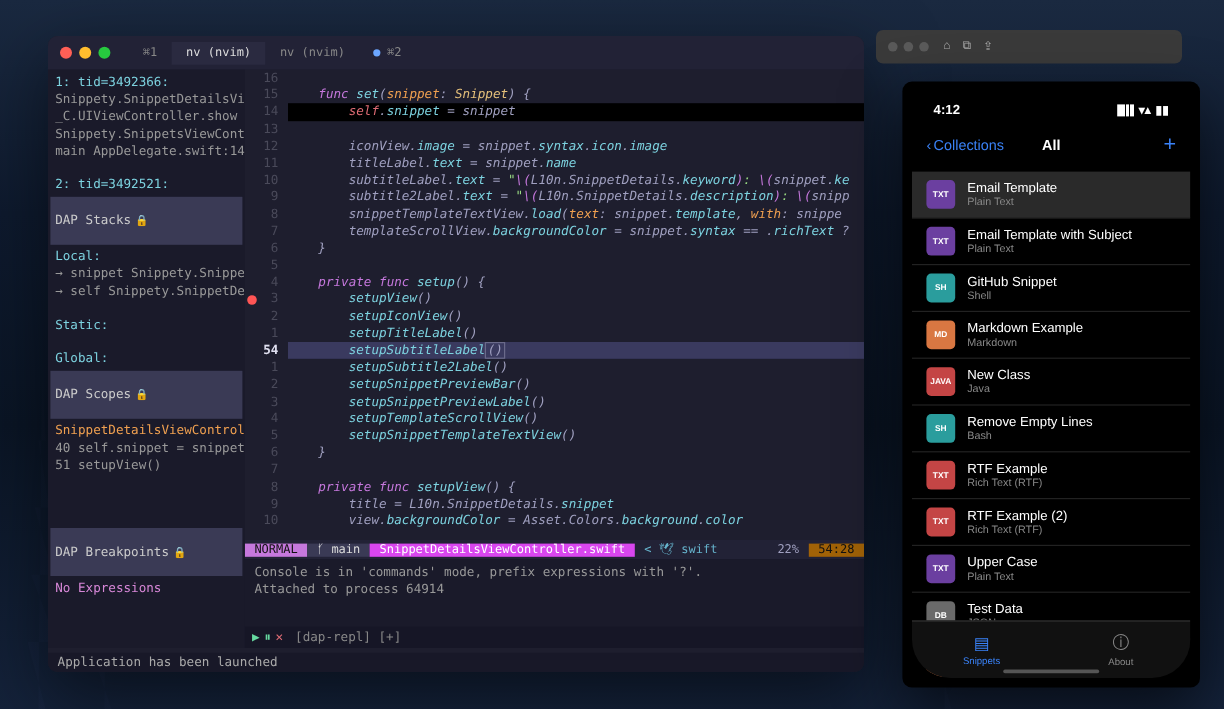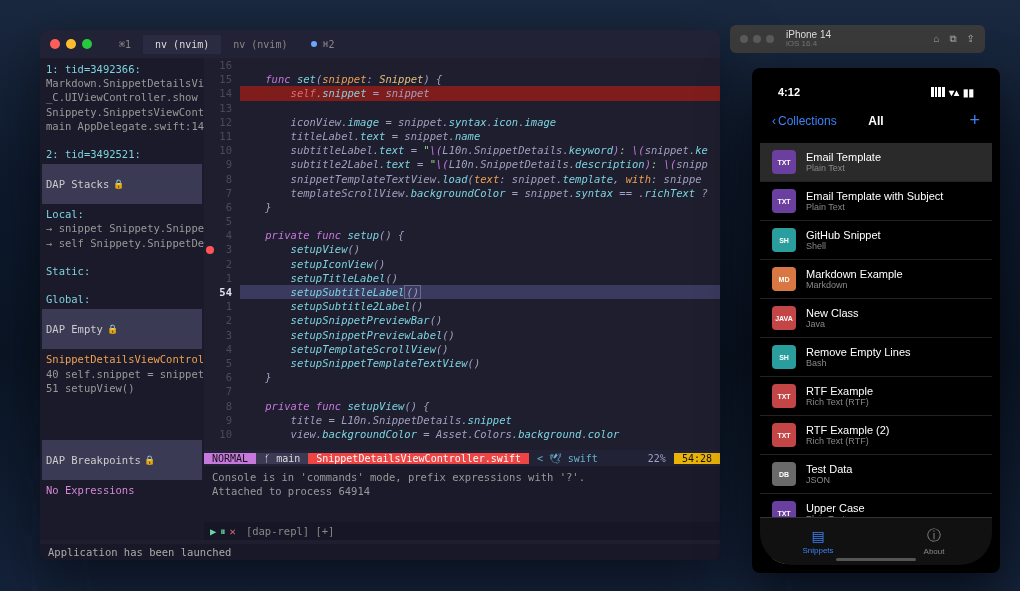--- a/index.html
+++ b/index.html
@@ -50,31 +50,31 @@
 
 .code-area { flex:1; display:flex; flex-direction:column; background:#1e1e2e; overflow:hidden; }
 .code { flex:1; display:flex; font-size:10.5px; line-height:1.35; overflow:hidden; }
 .gutter { width:36px; text-align:right; padding-right:8px; color:#4a4a5a; position:relative; }
 .gutter-line { height:14.2px; }
 .gutter-line.curr { color:#e0e0f0; font-weight:bold; }
 .bp { position:absolute; left:2px; width:8px; height:8px; background:#ff5555; border-radius:50%; }
 .lines { flex:1; white-space:pre; overflow:hidden;font-style:italic; }
 .line { height:14.2px; }
 .line.curr { background:#3a3a5f; }
-.line.hl { background:#7f1d1d; }
+.line.hl { background:#000000; }
 .cursor-box { border:1px solid #6a6a8a; padding:0 1px; }
 
 .status { display:flex; height:16px; background:#222236; font-size:10px; align-items:center; }
 .st-seg { padding:0 8px; }
 .st-normal { background:#c678dd; color:#111; }
 .st-branch { background:#3a3a55; color:#ddd; }
-.st-file { background:#ef4444; color:#fff; }
+.st-file { background:#d946ef; color:#fff; }
 .st-lang { color:#66b3cc; }
 .st-right { margin-left:auto; display:flex; }
-.st-pos { background:#eab308; color:#111; padding:0 8px; }
+.st-pos { background:#a16207; color:#111; padding:0 8px; }
 
 .console { background:#1a1a2a; padding:4px 8px; font-size:10.5px; color:#999; min-height:56px; }
 .bottombar { height:18px; background:#161626; display:flex; align-items:center; padding:0 6px; font-size:10.5px; color:#888; }
 .bb-controls { display:flex; gap:4px; margin-right:10px; }
 .bb-btn { color:#66d9a0; }
 .statusline2 { position:absolute; bottom:0; left:0; right:0; height:16px; background:#181828; color:#aaa; padding:0 8px; font-size:10.5px; display:flex; align-items:center; }
 
 
 .sim-bar {
   position:absolute; top:25px; right:35px;
@@ -164,42 +164,42 @@
         <div class="tab">
           <span class="tab-icon blue"></span>
           <span>⌘2</span>
         </div>
       </div>
   </div>
   <div class="term-body">
     <div class="sidebar">
       <div class="sb-line c-cyan">1: tid=3492366:</div>
       <div id="tid1-lines">
-          <div class="sb-line">Markdown.SnippetDetailsVi</div>
+          <div class="sb-line">Snippety.SnippetDetailsVi</div>
           <div class="sb-line">_C.UIViewController.show →</div>
           <div class="sb-line">Snippety.SnippetsViewCont</div>
           <div class="sb-line">main AppDelegate.swift:14</div>
         </div>
       <div class="sb-line">&nbsp;</div>
       <div class="sb-line c-cyan">2: tid=3492521:</div>
       <div class="sb-hdr">
           <span>DAP Stacks</span>
           <span class="lock">🔒</span>
         </div>
       <div class="sb-line c-cyan">Local:</div>
       <div id="local-lines">
           <div class="sb-line"> → snippet Snippety.Snippe</div>
           <div class="sb-line"> → self Snippety.SnippetDe</div>
         </div>
       <div class="sb-line">&nbsp;</div>
       <div class="sb-line c-cyan">Static:</div>
       <div class="sb-line">&nbsp;</div>
       <div class="sb-line c-cyan">Global:</div>
       <div class="sb-hdr">
-          <span>DAP Empty</span>
+          <span>DAP Scopes</span>
           <span class="lock">🔒</span>
         </div>
       <div class="sb-line c-orange">SnippetDetailsViewControll</div>
       <div id="scope-lines">
           <div class="sb-line">40 self.snippet = snippet</div>
           <div class="sb-line">51 setupView()</div>
         </div>
       <div class="sb-line">&nbsp;</div>
       <div class="sb-line">&nbsp;</div>
       <div class="sb-line">&nbsp;</div>
@@ -273,24 +273,20 @@
   </div>
   <div class="statusline2">Application has been launched</div>
 </div>
 
 <div class="sim-bar">
   <div class="sim-dots">
       <span></span>
       <span></span>
       <span></span>
     </div>
-  <div class="sim-title">
-    <span class="n">iPhone 14</span>
-    <span class="s">iOS 16.4</span>
-  </div>
   <div class="sim-icons">
     <span>⌂</span>
     <span>⧉</span>
     <span>⇪</span>
   </div>
 </div>
 
 <div class="phone">
   <div class="screen">
     <div class="notch"></div>
@@ -361,31 +357,31 @@
           </div>
         </div>
         <div class="row">
           <div class="ricon red">TXT</div>
           <div class="rtxt">
             <div class="rtitle">RTF Example (2)</div>
             <div class="rsub">Rich Text (RTF)</div>
           </div>
         </div>
         <div class="row">
+          <div class="ricon purple">TXT</div>
+          <div class="rtxt">
+            <div class="rtitle">Upper Case</div>
+            <div class="rsub">Plain Text</div>
+          </div>
+        </div>
+        <div class="row">
           <div class="ricon grey">DB</div>
           <div class="rtxt">
             <div class="rtitle">Test Data</div>
             <div class="rsub">JSON</div>
-          </div>
-        </div>
-        <div class="row">
-          <div class="ricon purple">TXT</div>
-          <div class="rtxt">
-            <div class="rtitle">Upper Case</div>
-            <div class="rsub">Plain Text</div>
           </div>
         </div>
         <div class="row">
           <div class="ricon orange">SW</div>
           <div class="rtxt">
             <div class="rtitle">View Controller in Swift</div>
             <div class="rsub"></div>
           </div>
         </div>
       </div>

